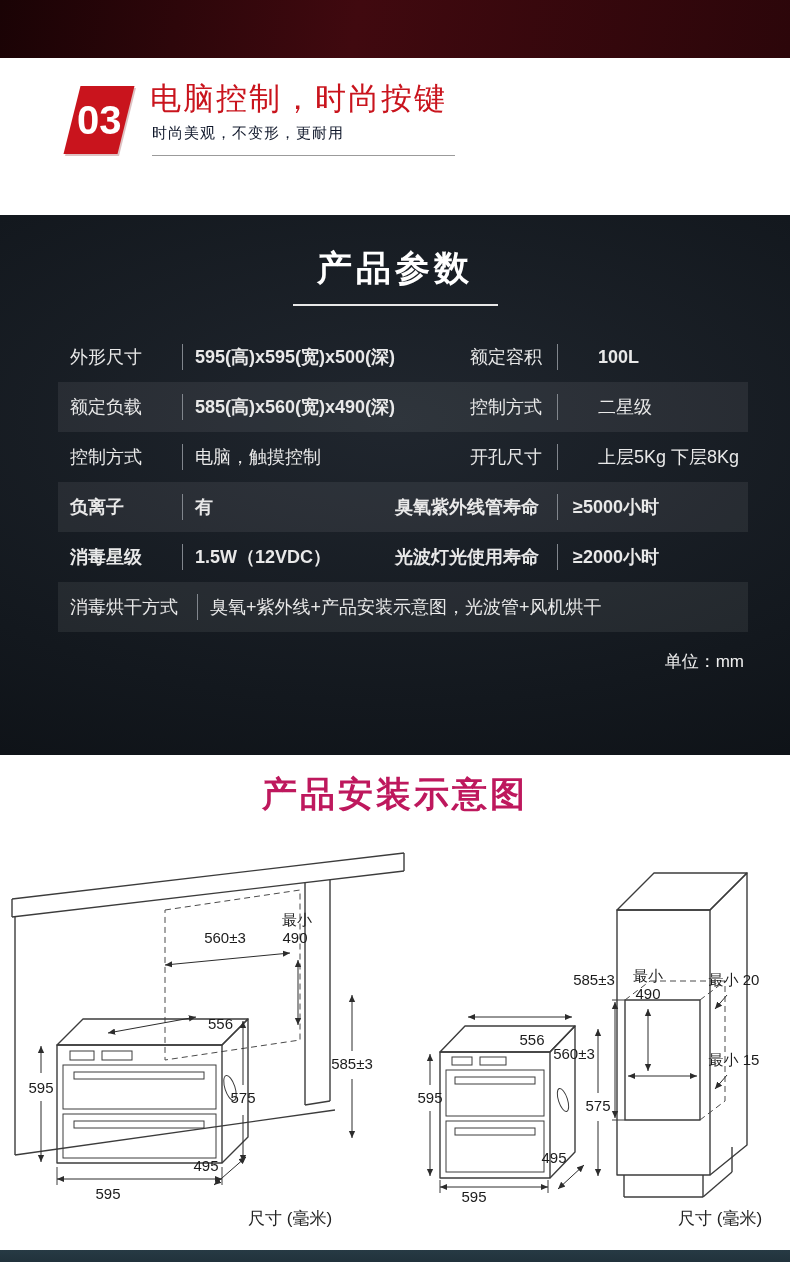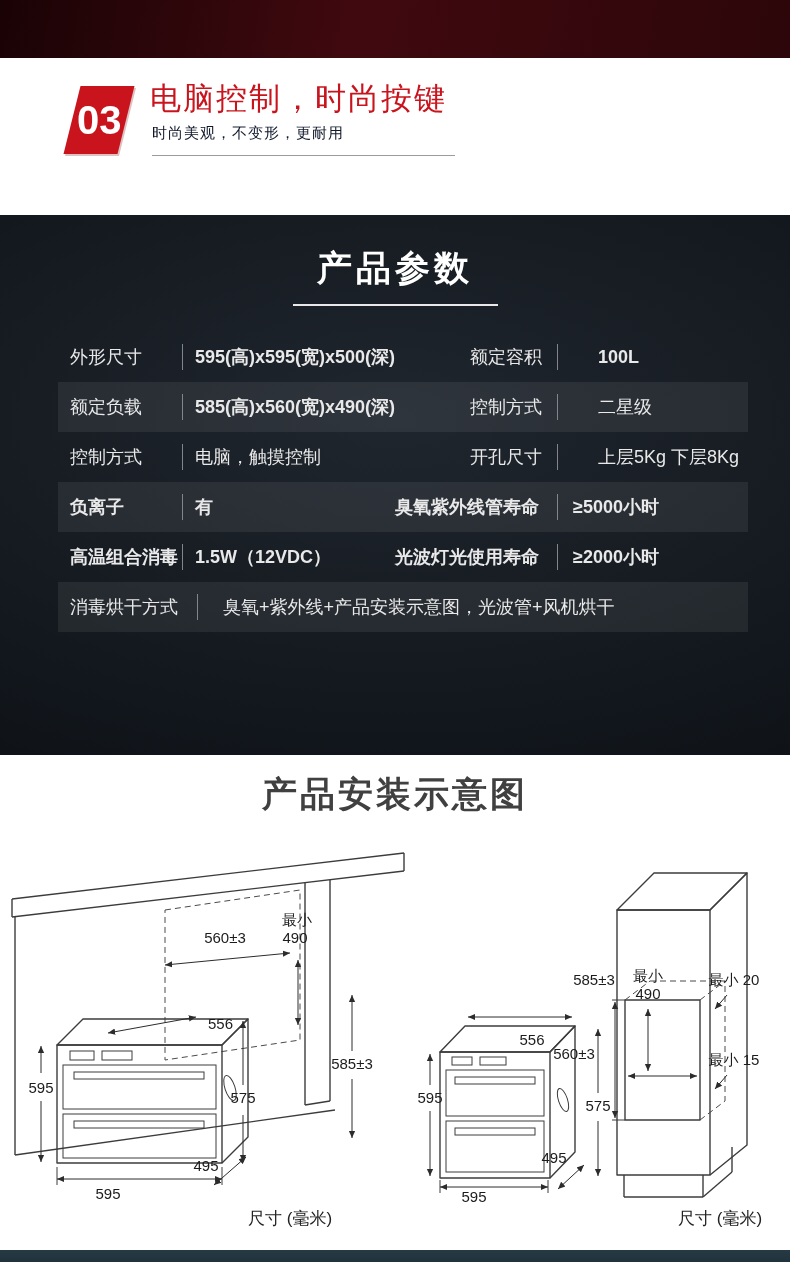--- a/index.html
+++ b/index.html
@@ -21,32 +21,32 @@
   
   .specs { height:540px; box-sizing:border-box; padding-top:30px;
            background:radial-gradient(ellipse 130% 95% at 50% 38%, #20262e 0%, #13181e 55%, #0a0d11 100%); }
   .specs h2 { margin:0; text-align:center; color:#fff; font-size:35px; letter-spacing:4px; font-weight:bold; }
   .specs .rule { width:205px; height:2px; background:#e8e8e8; margin:12px auto 0; }
   .spec-table { margin:26px 42px 0 58px; }
   .spec-row { height:50px; display:grid; align-items:center; color:#e9e9e9; font-size:18px; }
   .spec-row.alt { background:rgba(255,255,255,0.07); }
   .g4a { grid-template-columns:125px 275px 100px 1fr; }
   .g4b { grid-template-columns:125px 200px 175px 1fr;font-weight:bold; }
-  .g2  { grid-template-columns:140px 1fr;gap:13px; }
+  .g2  { grid-template-columns:140px 1fr; }
   .cell { padding-left:12px; white-space:nowrap; }
   .lab { position:relative; }
   .lab::after { content:""; position:absolute; right:0; top:50%; transform:translateY(-50%); width:1px; height:26px; background:#81868d; }
   .val2pad { padding-left:40px; }
   .valb { font-weight:bold; }
   .led { letter-spacing:4px; }
   .unit { text-align:right; margin:18px 46px 0 0; color:#f0f0f0; font-size:17px; }
 
   
   .install { height:495px; background:#fff; position:relative; }
-  .install h2 { margin:0; padding-top:16px; text-align:center; font-size:35px; font-weight:bold; color:#404040; letter-spacing:3px; }
+  .install h2 { margin:0; padding-top:16px; text-align:center; font-size:35px; font-weight:bold; color:#be185d; letter-spacing:3px; }
   .diagram-left  { position:absolute; left:8px;   top:88px; }
   .diagram-right { position:absolute; left:412px; top:90px; }
   .caption { position:absolute; top:452px; width:130px; font-size:17px; color:#222; }
   .caption.cl { left:248px; }
   .caption.cr { left:678px; }
 
   
   .ln   { stroke:#3c3c3c; stroke-width:1.4; fill:none; stroke-linejoin:round; }
   .thin { stroke:#3c3c3c; stroke-width:1; fill:none; }
   .dash { stroke:#4a4a4a; stroke-width:1; fill:none; stroke-dasharray:6 4; }
@@ -93,31 +93,32 @@
         <div class="cell lab">开孔尺寸</div>
         <div class="cell val2pad">上层5Kg  下层8Kg</div>
       </div>
       <div class="spec-row g4b alt">
         <div class="cell lab">负离子</div>
         <div class="cell">有</div>
         <div class="cell lab">臭氧紫外线管寿命</div>
         <div class="cell" style="padding-left:15px">≥5000小时</div>
       </div>
       <div class="spec-row g4b">
-        <div class="cell lab">高温组合消毒</div>
+        <div class="cell lab">消毒星级</div>
         <div class="cell">1.5W（12VDC）</div>
         <div class="cell lab">光波灯光使用寿命</div>
         <div class="cell" style="padding-left:15px">≥2000小时</div>
       </div>
       <div class="spec-row g2 alt">
         <div class="cell lab">消毒烘干方式</div>
         <div class="cell">臭氧+紫外线+产品安装示意图，光波管+风机烘干</div>
       </div>
     </div>
 
+    <div class="unit">单位：mm</div>
   </div>
 
   <div class="install">
     <h2>产品安装示意图</h2>
 
     <svg class="diagram-left" width="400" height="367" viewBox="0 0 400 367" xmlns="http://www.w3.org/2000/svg">
       <defs>
         <marker id="ahL" viewBox="0 0 10 10" refX="9" refY="5" markerWidth="8" markerHeight="8" orient="auto-start-reverse">
           <path d="M0,1 L9,5 L0,9 z" fill="#2c2c2c"></path>
         </marker>

